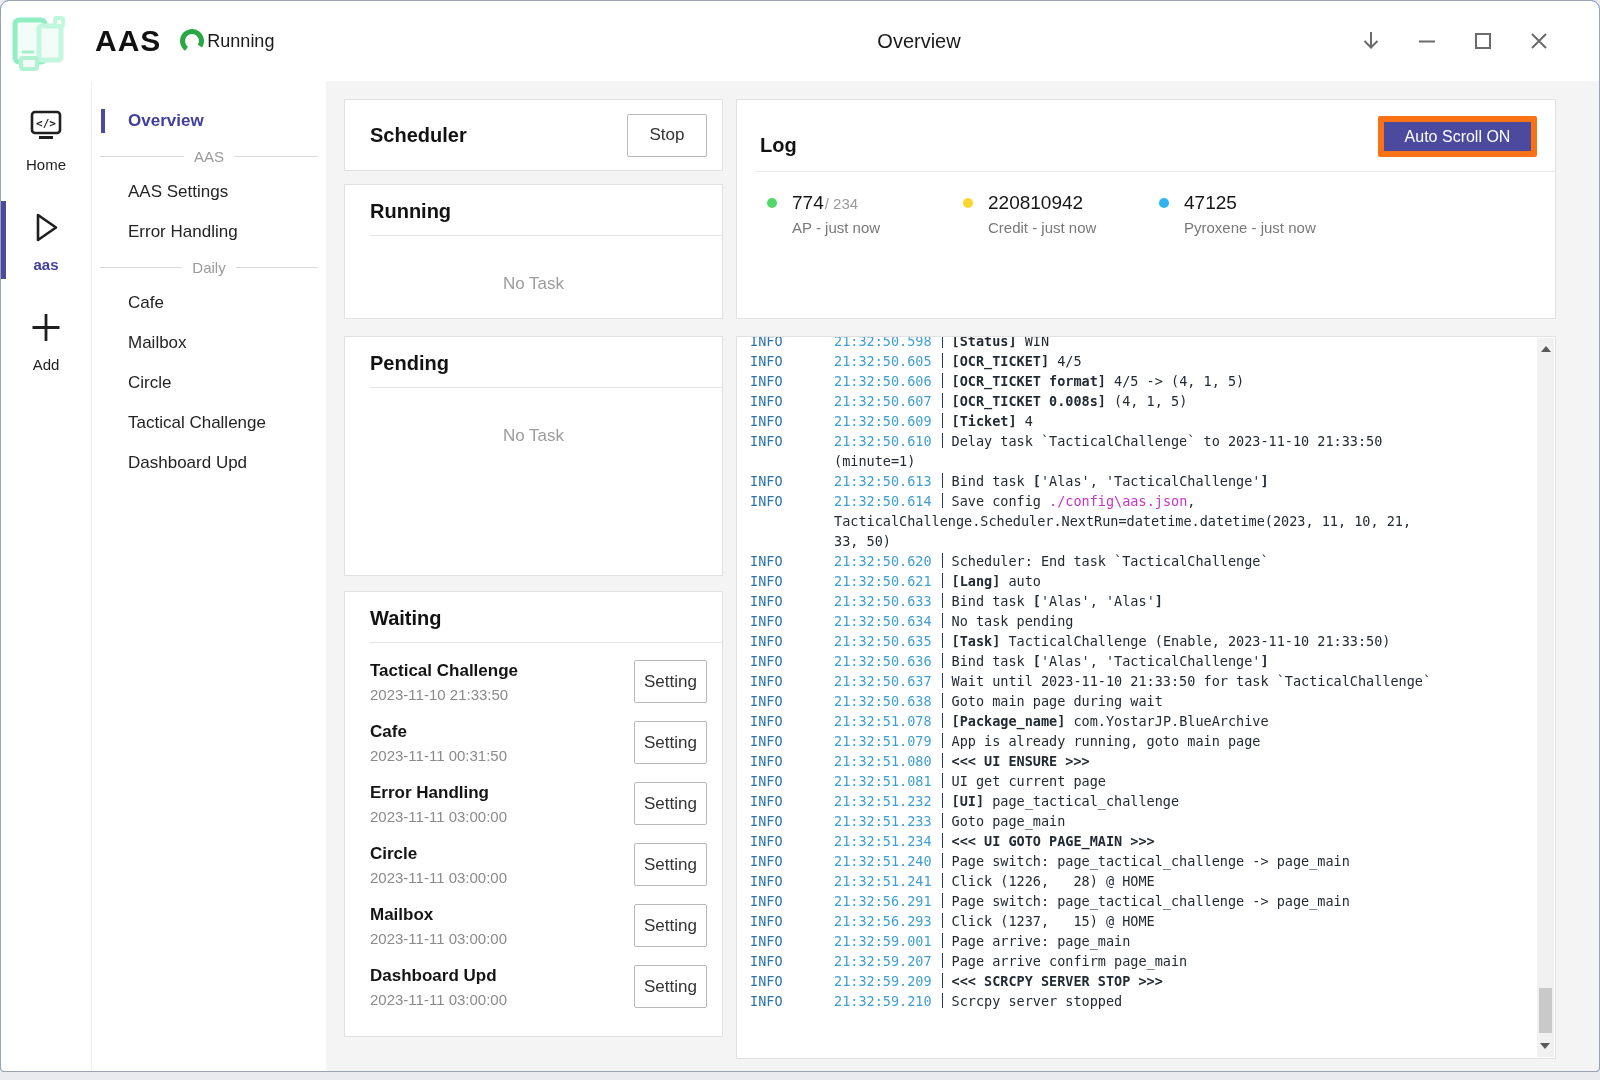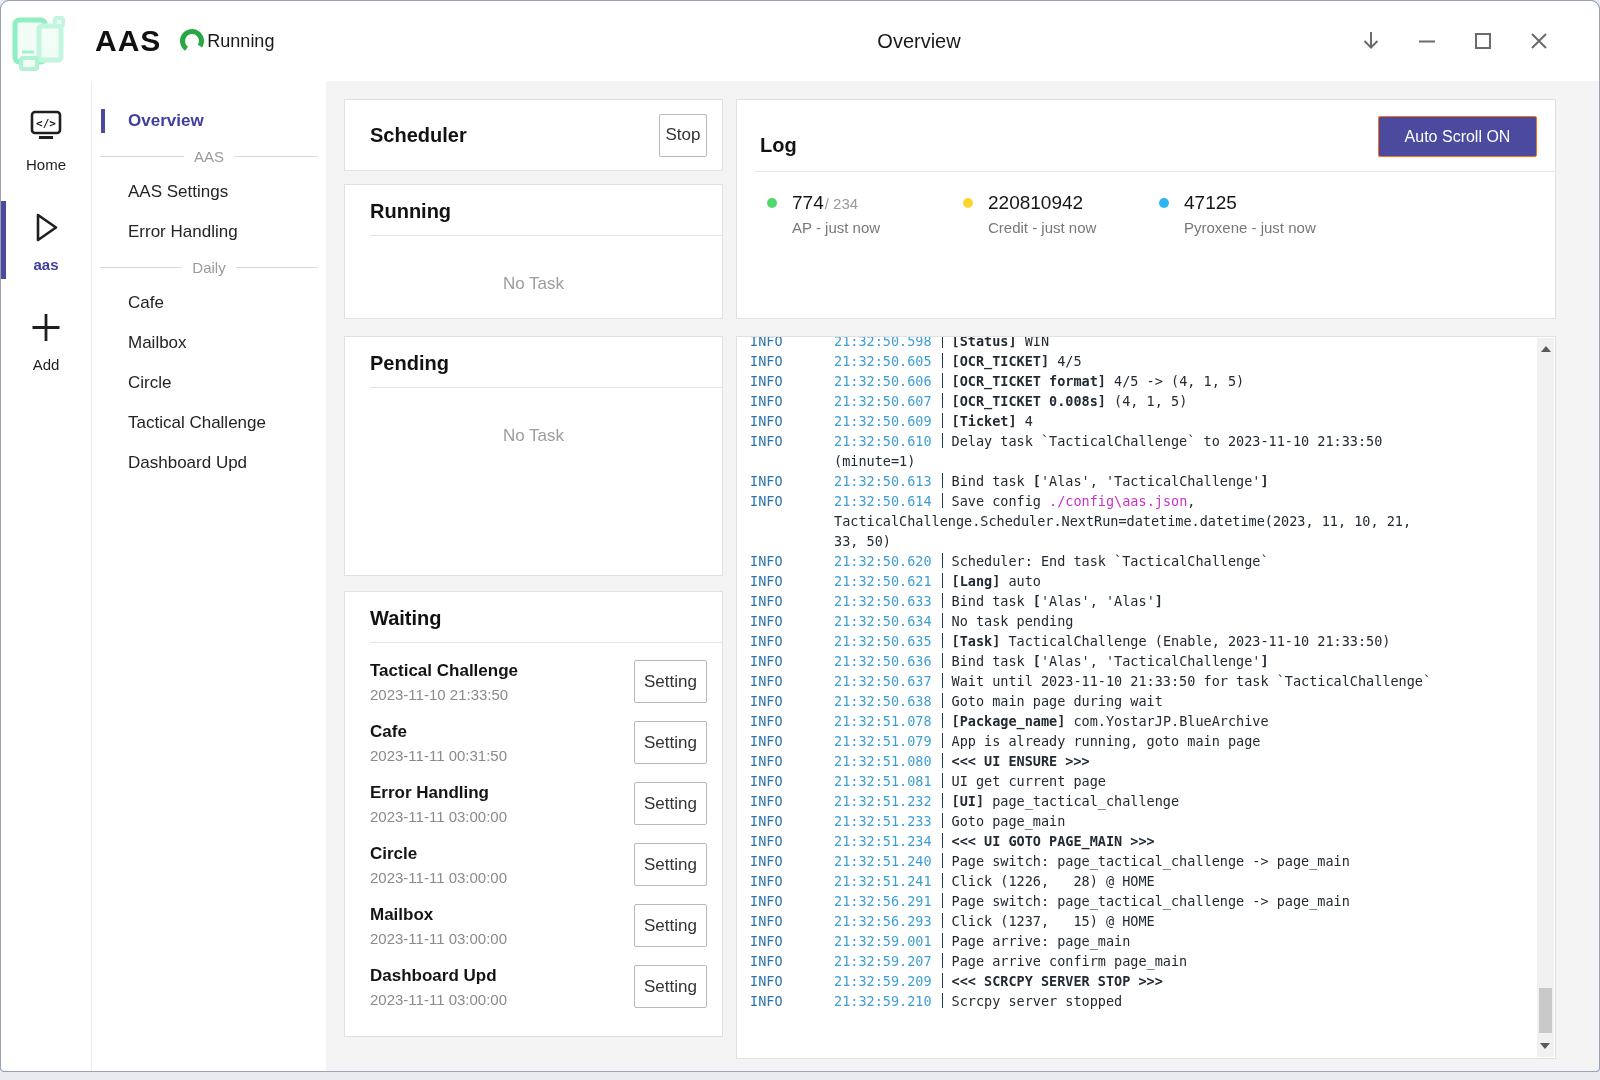--- a/index.html
+++ b/index.html
@@ -44,31 +44,31 @@
   .card-loghead   { left:410px; top:18px;  width:820px; height:220px; }
   .card-logbody   { left:410px; top:255px; width:820px; height:723px; overflow:hidden; }
 
   .card-title { font-size:20px; font-weight:bold; color:#121212; }
   .title-row { padding:15px 25px 12px 25px; }
   .divider { border-top:1px solid #e4e4e4; margin-left:25px; }
   .no-task { text-align:center; margin-top:38px; font-size:17px; color:#9c9c9c; }
 
   .btn { background:#fff; border:1px solid #b9b9b9; border-radius:2px; font-size:17px; color:#333; cursor:pointer;
          font-family:"Liberation Sans","DejaVu Sans",sans-serif; }
-  .stop-btn { margin-left:auto; width:48px; height:43px; }
+  .stop-btn { margin-left:auto; width:80px; height:43px; }
   .setting-btn { margin-left:auto; width:73px; height:43px; flex:none; }
 
   .wait-list { padding:8px 15px 0 25px; }
   .wait-row { display:flex; align-items:center; height:61px; }
   .wait-name { font-size:17px; font-weight:bold; color:#141414; margin-bottom:5px; }
   .wait-time { font-size:15px; color:#8a8a8a; }
 
   
   .loghead-row { display:flex; align-items:flex-end; padding:16px 18px 0 23px; }
-  .autoscroll-btn { margin-left:auto; width:159px; height:41px; background:#4c4a9e; border:1px solid #f97316; color:#fff; font-size:16px; border-radius:2px; cursor:pointer; font-family:"Liberation Sans","DejaVu Sans",sans-serif; }
+  .autoscroll-btn { margin-left:auto; width:159px; height:41px; background:#4c4a9e; border:6px solid #f97316; color:#fff; font-size:16px; border-radius:2px; cursor:pointer; font-family:"Liberation Sans","DejaVu Sans",sans-serif; }
   .loghead-divider { border-top:1px solid #e7e7e7; margin:14px 0 0 18px; }
   .stats { display:flex; padding:20px 0 0 30px; }
   .stat { display:flex; width:196px; }
   .stat-dot { width:10px; height:10px; border-radius:50%; margin:6px 15px 0 0; flex:none; }
   .stat-value { font-size:19px; font-weight:normal; color:#151515; }
   .stat-suffix { font-size:15px; color:#9a9a9a; margin-left:1px; }
   .stat-label { font-size:15px; color:#787878; margin-top:5px; }
 
   
   .loglines { margin-top:-6px; padding-left:13px; font-family:"DejaVu Sans Mono","Liberation Mono",monospace; font-size:13.5px; }

